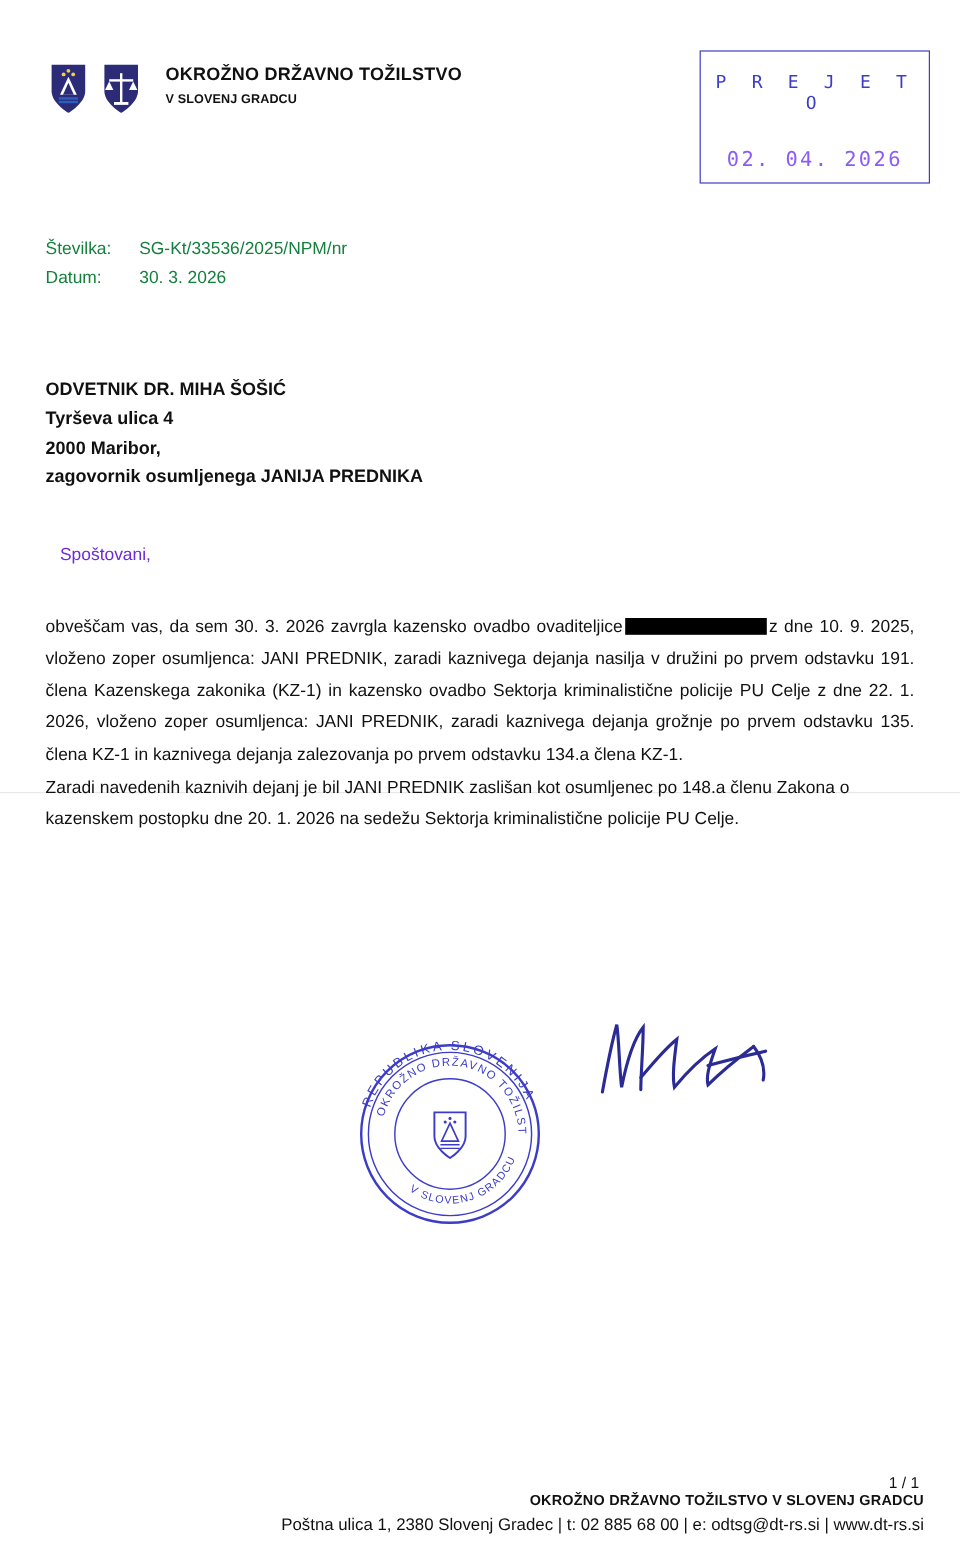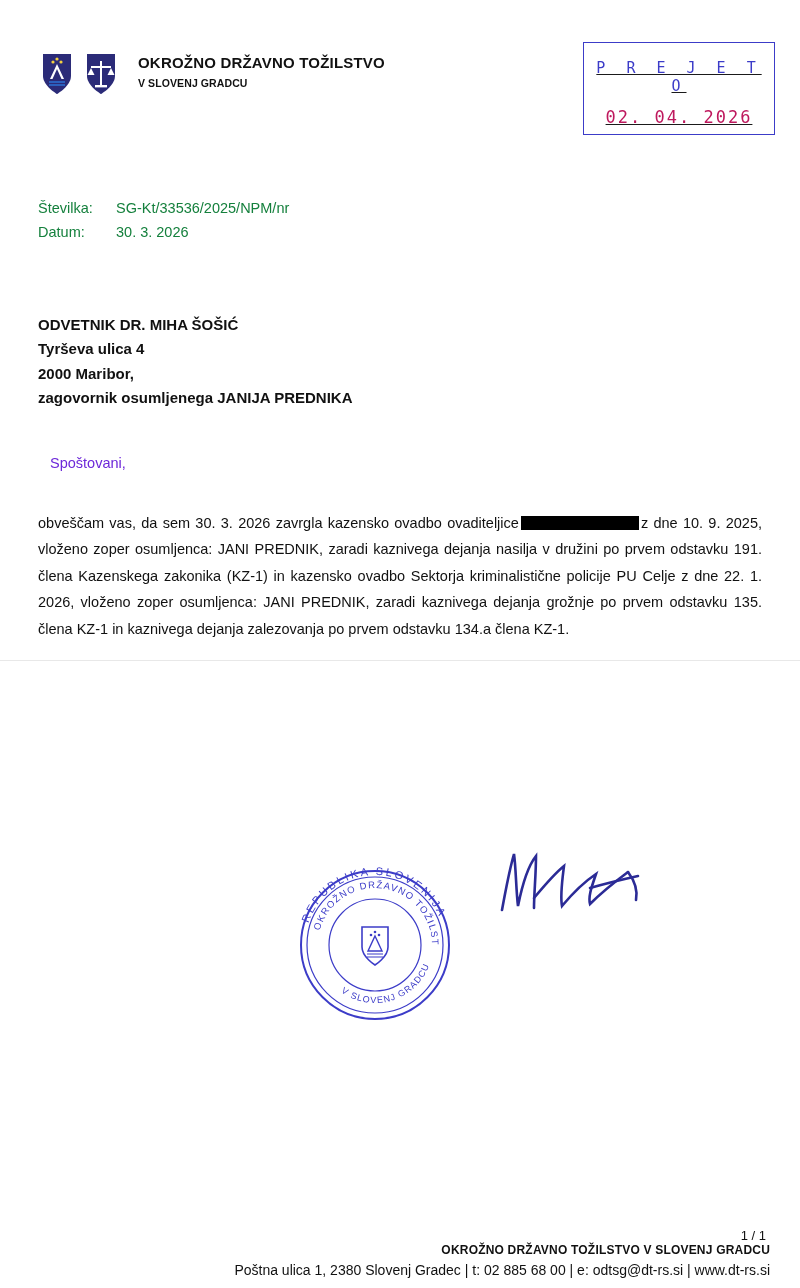--- a/index.html
+++ b/index.html
@@ -61,37 +61,36 @@
     letter-spacing: .1px;
     color: #111;
   }
 
   
   .stamp {
     position: absolute;
     top: 42px;
     right: 25px;
     width: 192px;
-    height: 93px;
+    height: 111px;
     border: 1.6px solid #3c3cc8;
     box-sizing: border-box;
-    text-decoration: underline;
   }
   .stamp-title {
     margin-top: 16px;
     text-align: center;
     color: #3c3cc8;
     font-size: 15px;
     letter-spacing: 6px;
     font-family: "DejaVu Sans Mono", monospace;
   }
   .stamp-date {
-    margin-top: 12px;
+    margin-top: 28px;
     text-align: center;
-    color: #be185d;
+    color: #8b5cf6;
     font-size: 17px;
     letter-spacing: 2px;
     font-family: "DejaVu Sans Mono", monospace;
   }
 
   
   .refs {
     position: absolute;
     top: 200px;
     left: 38px;
@@ -276,20 +275,21 @@
     <div>ODVETNIK DR. MIHA ŠOŠIĆ</div>
     <div>Tyrševa ulica 4</div>
     <div>2000 Maribor,</div>
     <div>zagovornik osumljenega JANIJA PREDNIKA</div>
   </div>
 
   <div class="salutation">Spoštovani,</div>
 
   <div class="body-text">
     <p><span>obveščam vas, da sem 30. 3. 2026 zavrgla kazensko ovadbo ovaditeljice</span><span class="redaction"></span><span>z dne 10. 9. 2025, vloženo zoper osumljenca: JANI PREDNIK, zaradi kaznivega dejanja nasilja v družini po prvem odstavku 191. člena Kazenskega zakonika (KZ-1) in kazensko ovadbo Sektorja kriminalistične policije PU Celje z dne 22. 1. 2026, vloženo zoper osumljenca: JANI PREDNIK, zaradi kaznivega dejanja grožnje po prvem odstavku 135. člena KZ-1 in kaznivega dejanja zalezovanja po prvem odstavku 134.a člena KZ-1.</span></p>
+    <p class="last">Zaradi navedenih kaznivih dejanj je bil JANI PREDNIK zaslišan kot osumljenec po 148.a členu Zakona o kazenskem postopku dne 20. 1. 2026 na sedežu Sektorja kriminalistične policije PU Celje.</p>
   </div>
 
   <div class="fold"></div>
 
 
   <svg class="signature-svg" width="180" height="90" viewBox="0 0 180 90">
     <g fill="none" stroke="#2b2b96" stroke-width="2.6" stroke-linecap="round">
       <path d="M10 72 C14 50 18 30 22 16 C24 30 24 52 26 68 C30 48 36 28 44 18 C44 36 42 56 42 70"></path>
       <path d="M42 60 C52 48 62 36 72 28 C70 44 68 58 70 68 C80 56 92 44 104 36 C100 48 96 58 98 66 C106 58 120 46 136 34"></path>
       <path d="M98 50 C112 46 128 42 146 38"></path>

